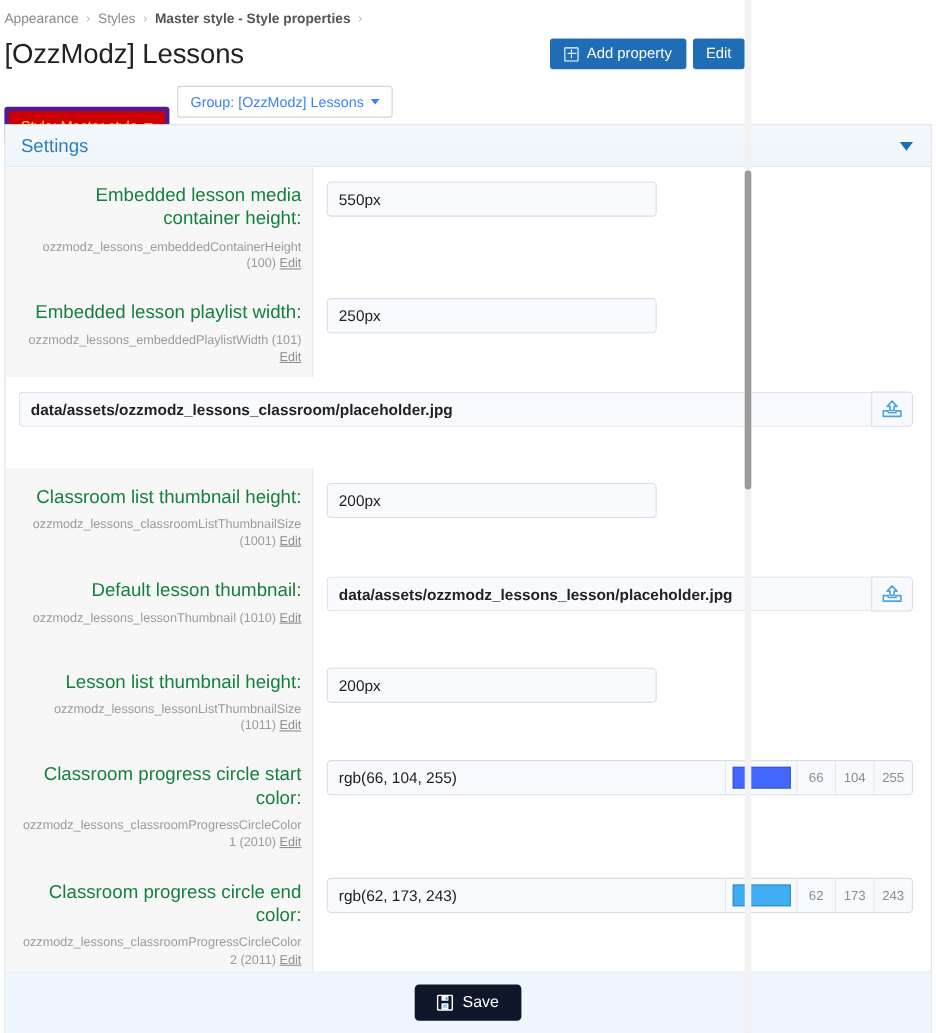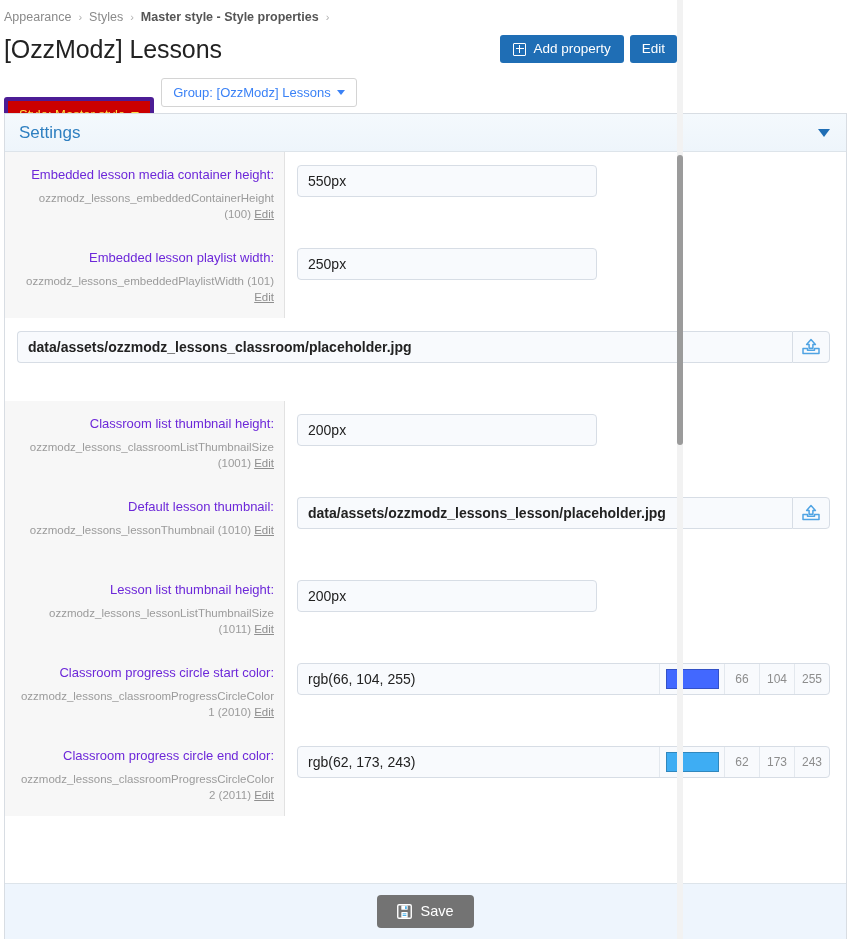--- a/index.html
+++ b/index.html
@@ -162,22 +162,22 @@
   }
   .prop-label {
     width: 280px;
     flex: 0 0 280px;
     background: #f7f7f7;
     border-right: 1px solid #e2e2e2;
     padding: 15px 10px 10px 10px;
     text-align: right;
   }
   .prop-label .lbl {
-    font-size: 13px;
-    color: #6d28d9;
+    font-size: 17px;
+    color: #15803d;
     line-height: 1.26;
     display: block;
   }
   .prop-label .meta {
     font-size: 11.5px;
     color: #9b9b9b;
     line-height: 1.32;
     margin-top: 8px;
     display: block;
     word-break: break-word;
@@ -279,21 +279,21 @@
   .panel-footer {
     flex: 0 0 auto;
     background: #eef5fd;
     border-top: 1px solid #dde4ea;
     height: 56px;
     display: flex;
     align-items: center;
     justify-content: center;
   }
   .btn-save {
-    background: #737373;
+    background: #0f172a;
     color: #fff;
     border: none;
     border-radius: 4px;
     font-size: 14.5px;
     padding: 9px 20px;
     display: inline-flex;
     align-items: center;
     gap: 8px;
     cursor: pointer;
     font-family: "Liberation Sans", sans-serif;

